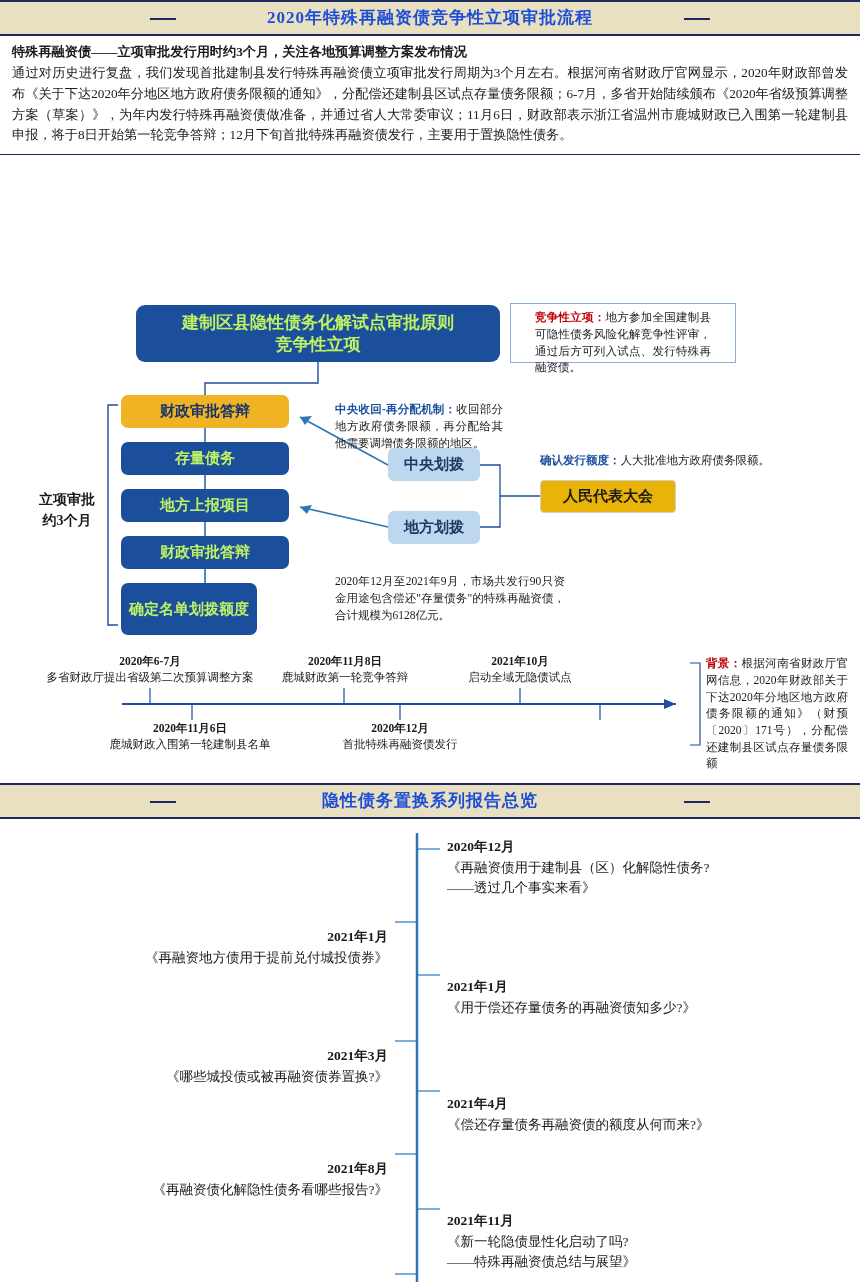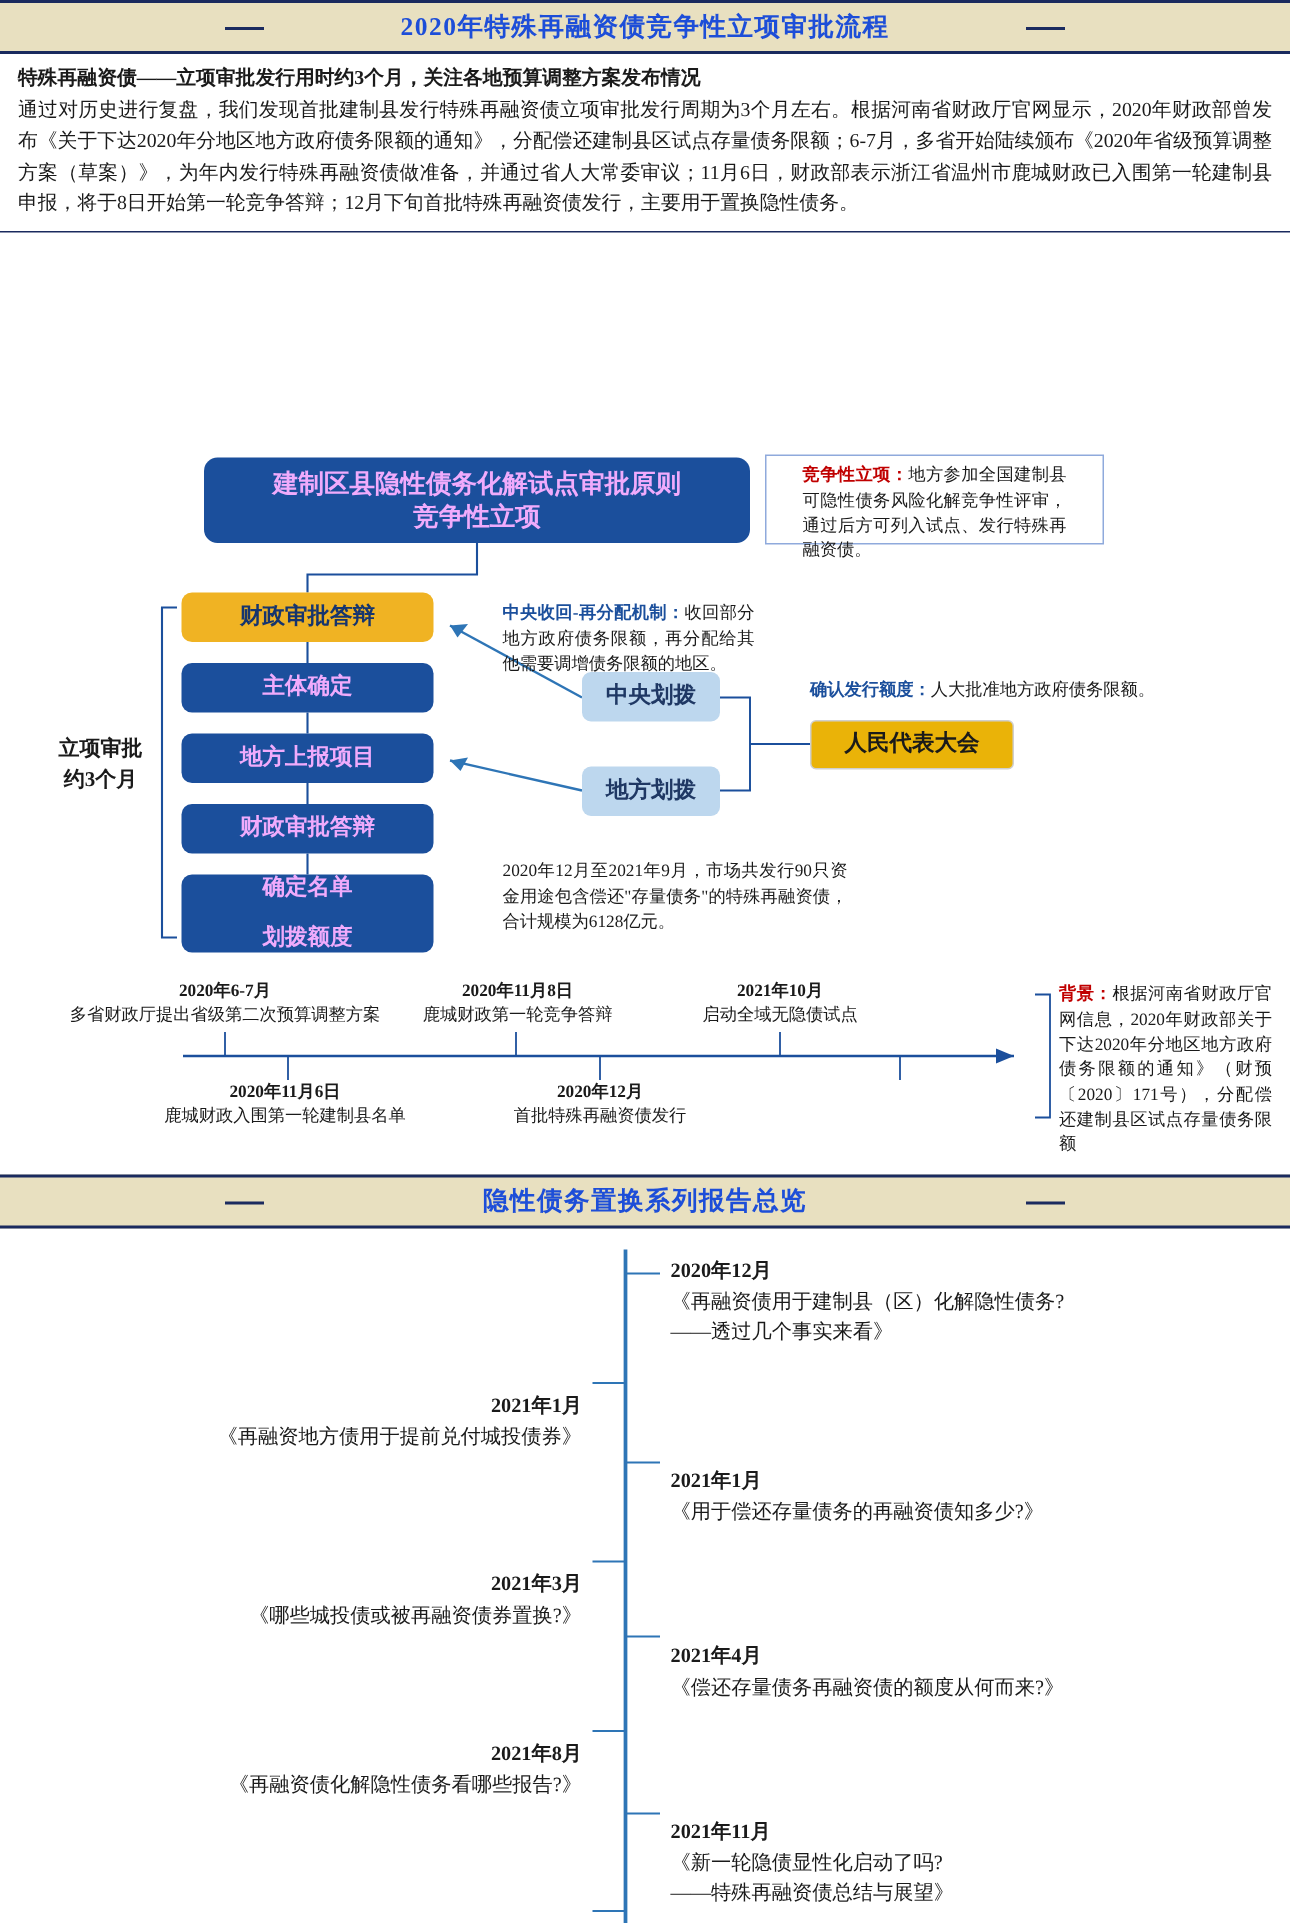--- a/index.html
+++ b/index.html
@@ -48,21 +48,21 @@
     width:860px;
     height:628px;
     border-bottom:none;
   }
   .flow svg.lines{position:absolute;left:0;top:0;width:860px;height:628px;}
   .node{
     position:absolute;
     box-sizing:border-box;
     text-align:center;
     font-weight:bold;
-    color:#f0abfc;
+    color:#bef264;
     background:#1b4f9c;
     border-radius:7px;
     font-size:15px;
     display:flex;
     align-items:center;
     justify-content:center;
     line-height:1.3;
   }
   .node.title-node{
     background:#1b4f9c;
@@ -194,29 +194,29 @@
 
     <div class="sidelabel" style="left:28px;top:335px;width:78px;">
       <span>立项审批</span><br>
       <span>约3个月</span>
     </div>
 
     <div class="node gold" style="left:121px;top:240px;width:168px;height:33px;">
       <span>财政审批答辩</span>
     </div>
     <div class="node" style="left:121px;top:287px;width:168px;height:33px;">
-      <span>主体确定</span>
+      <span>存量债务</span>
     </div>
     <div class="node" style="left:121px;top:334px;width:168px;height:33px;">
       <span>地方上报项目</span>
     </div>
     <div class="node" style="left:121px;top:381px;width:168px;height:33px;">
       <span>财政审批答辩</span>
     </div>
-    <div class="node" style="left:121px;top:428px;width:168px;height:52px;flex-direction:column;justify-content:space-between;">
+    <div class="node" style="left:121px;top:428px;width:136px;height:52px;flex-direction:row;">
       <span>确定名单</span>
       <span>划拨额度</span>
     </div>
 
     <div class="note" style="left:335px;top:246px;width:168px;">
       <span class="ttl">中央收回-再分配机制：</span><span>收回部分地方政府债务限额，再分配给其他需要调增债务限额的地区。</span>
     </div>
 
     <div class="node lightblue" style="left:388px;top:293px;width:92px;height:33px;">
       <span>中央划拨</span>

